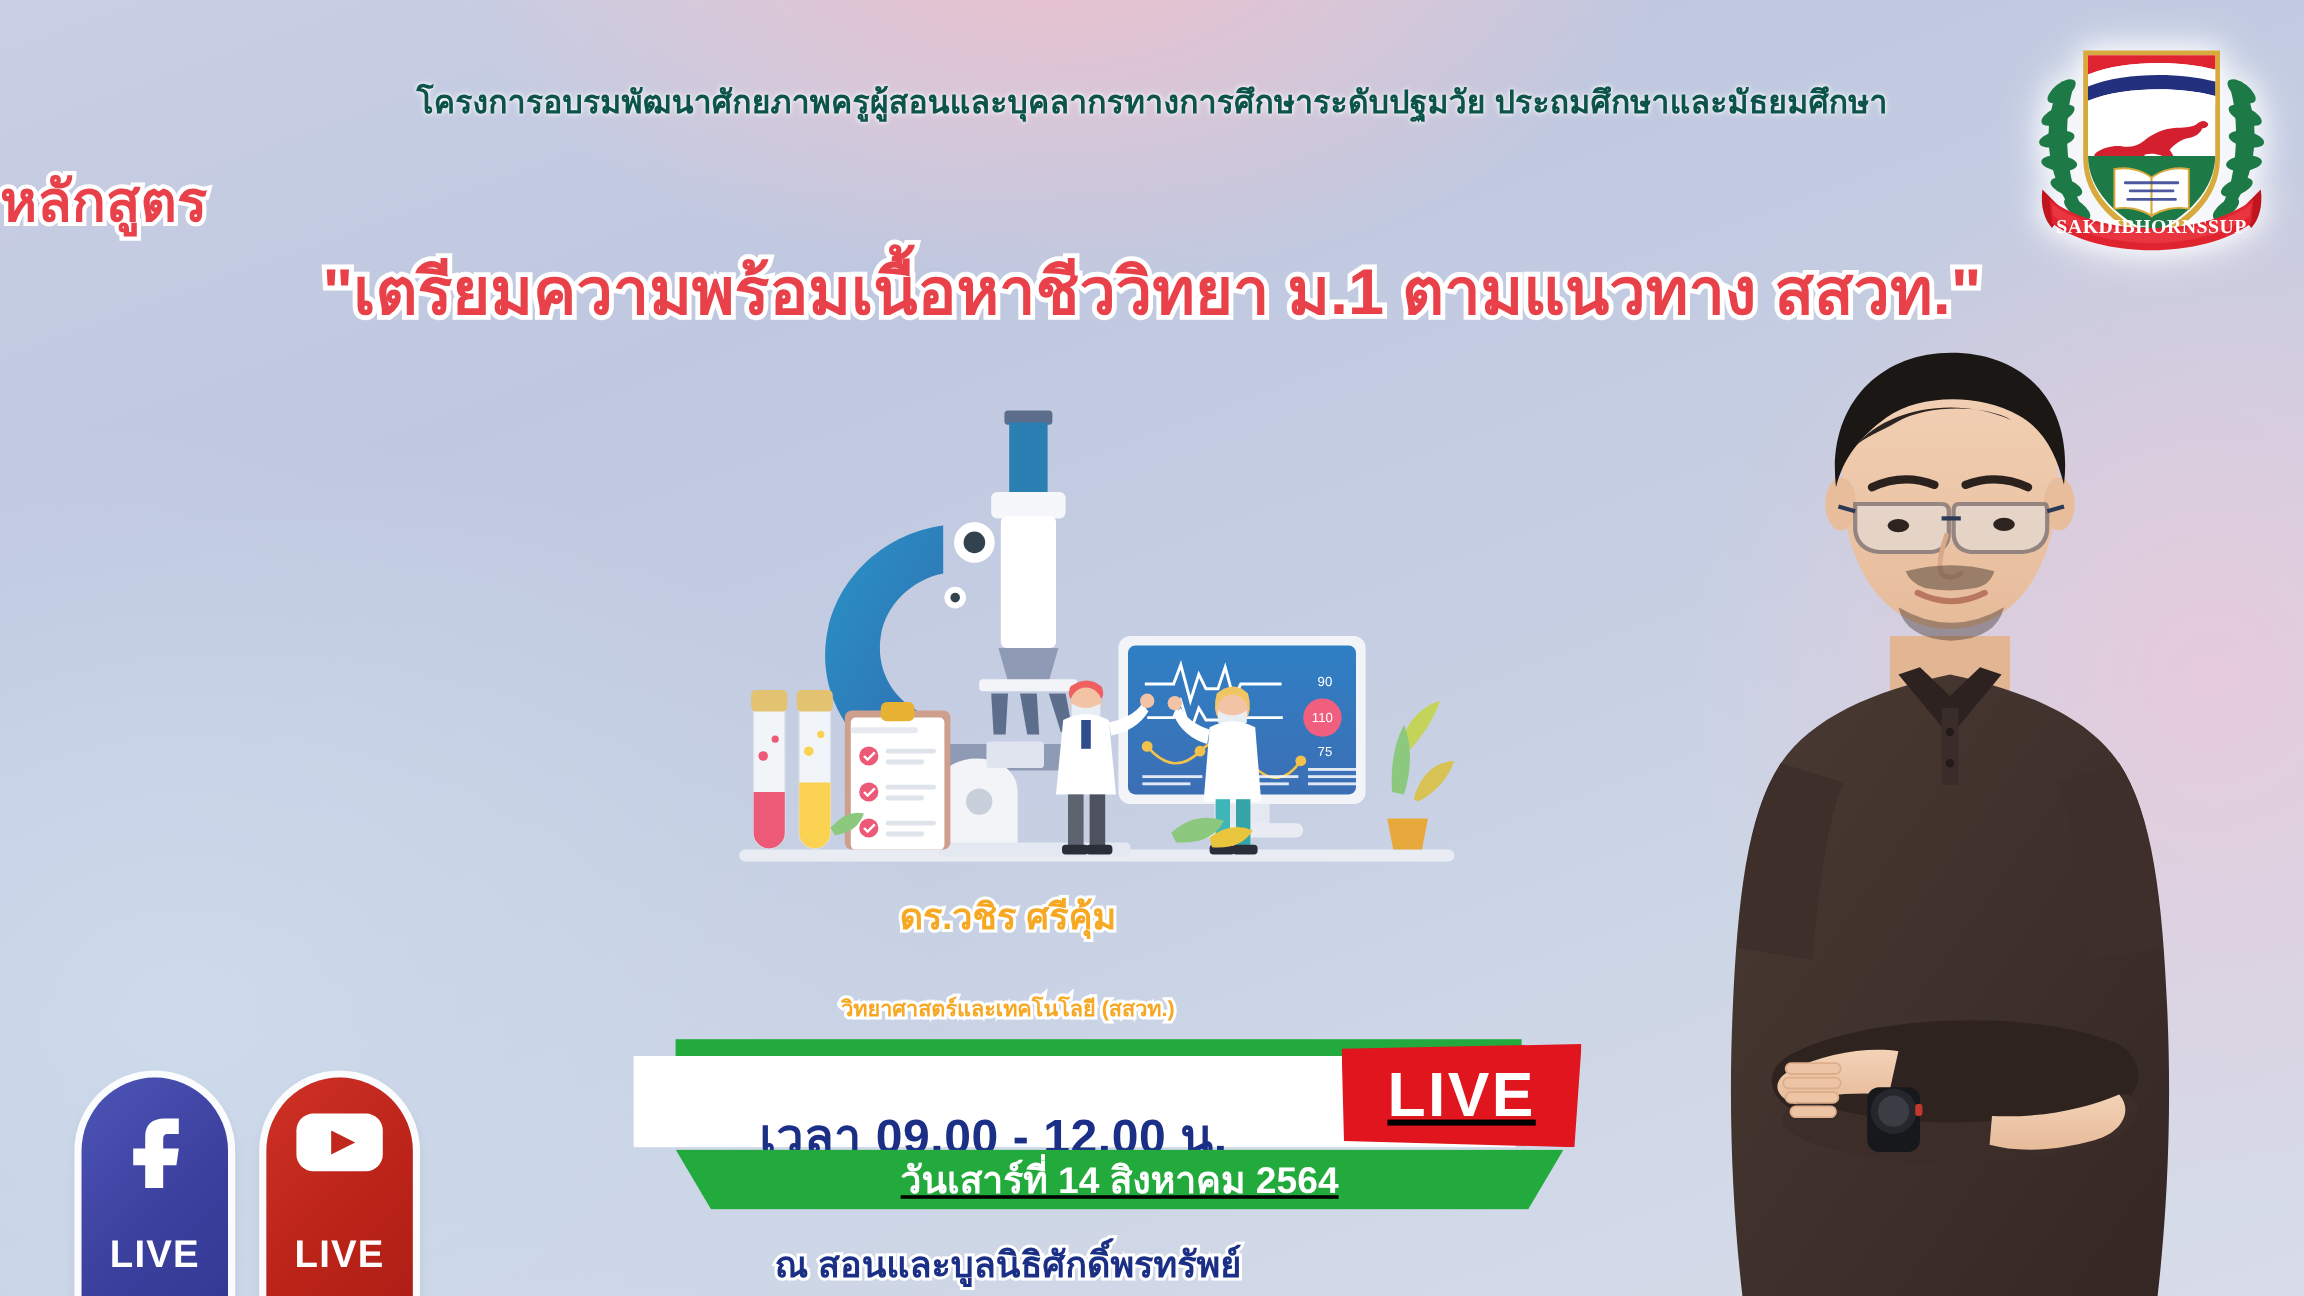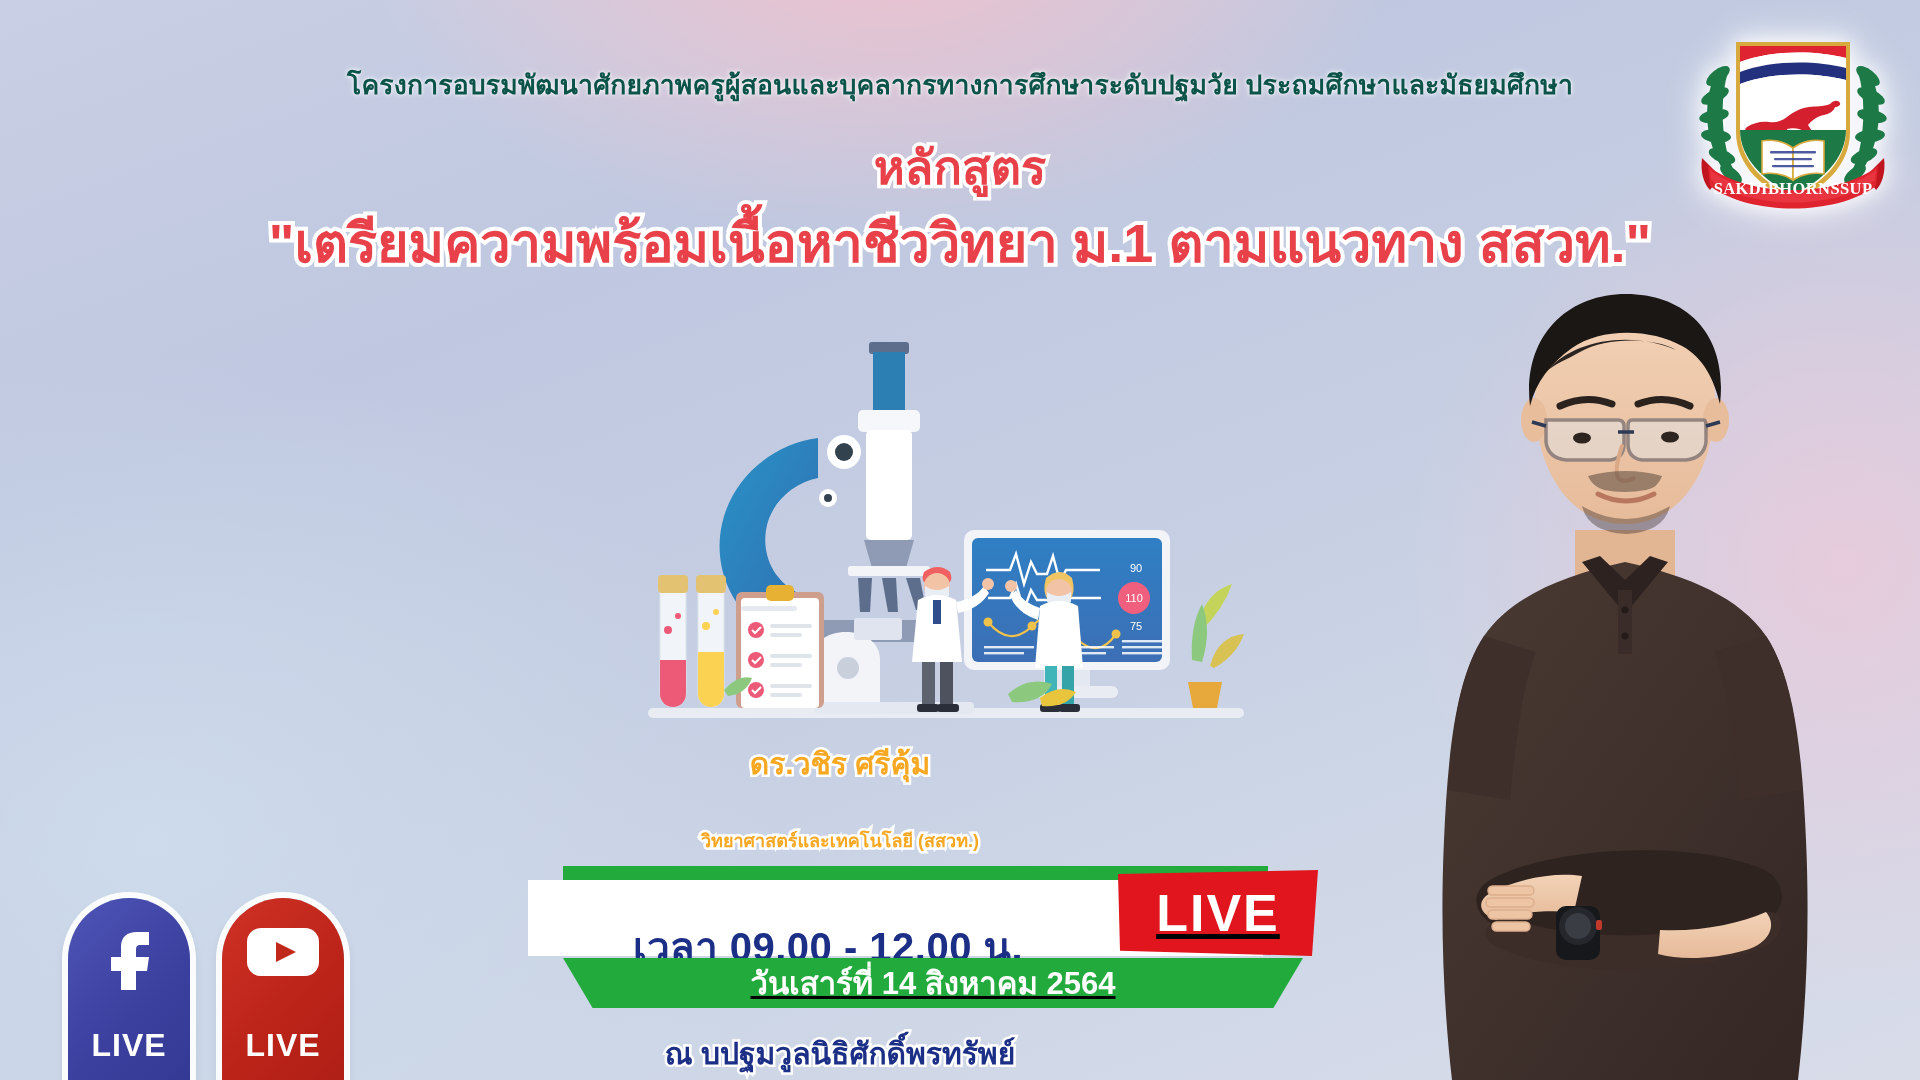--- a/index.html
+++ b/index.html
@@ -22,32 +22,32 @@
     filter:drop-shadow(0 0 10px rgba(255,255,255,.95)) drop-shadow(0 0 18px rgba(255,255,255,.7));}
 
   
   .hdr-line{
     position:absolute;top:64px;left:0;width:1920px;text-align:center;
     font-size:26.5px;font-weight:bold;color:#0c5349;letter-spacing:.2px;
     text-shadow:0 0 3px rgba(255,255,255,.95),0 0 6px rgba(255,255,255,.8);
     white-space:nowrap;
   }
   .course-word{
-    position:absolute;top:130px;left:0;width:1920px;text-align:center;
+    position:absolute;top:130px;left:0;width:1920px;
     font-size:47px;font-weight:bold;color:#e8414a;white-space:nowrap;
     -webkit-text-stroke:7px #ffffff;paint-order:stroke fill;
   }
   .course-title{
     position:absolute;top:200px;left:0;width:1920px;text-align:center;
     font-size:54px;font-weight:bold;color:#e8414a;white-space:nowrap;
     -webkit-text-stroke:8px #ffffff;paint-order:stroke fill;
   }
 
   
-  .illus{left:636px;top:330px;width:620px;height:400px;}
+  .illus{left:604px;top:330px;width:620px;height:400px;}
 
   
   .spk{position:absolute;left:430px;width:820px;text-align:center;white-space:nowrap;
        color:#f7a823;font-weight:bold;
        -webkit-text-stroke:5px #ffffff;paint-order:stroke fill;}
   .spk-name{top:740px;font-size:30px;}
   .spk-r1{top:786px;font-size:26px;}
   .spk-r2{top:826px;font-size:18px;}
 
   
@@ -294,21 +294,21 @@
 
   <div class="layer green-top"></div>
   <div class="layer white-band"></div>
   <div class="time-text">เวลา 09.00 - 12.00 น.</div>
   <div class="layer live-flag">
     <span>LIVE</span>
   </div>
   <div class="layer date-band">
     <span>วันเสาร์ที่ 14 สิงหาคม 2564</span>
   </div>
-  <div class="venue">ณ บปฐมวูลนิธิศักดิ์พรทรัพย์</div>
+  <div class="venue">ณ สอนและบูลนิธิศักดิ์พรทรัพย์</div>
 
   <div class="badge badge-fb">
     <span class="badge-ico">
       <svg width="52" height="66" viewBox="0 0 52 66">
         <path d="M34 8 h12 v13 h-9 c-3 0 -4 1.5 -4 4.5 V33 h13 l-2 14 h-11 v19 h-15 V47 H8 V33 h10 V23 C18 13 24 8 34 8 Z" fill="#ffffff"></path>
       </svg>
     </span>
     <span class="badge-live">LIVE</span>
   </div>
   <div class="badge badge-yt">

